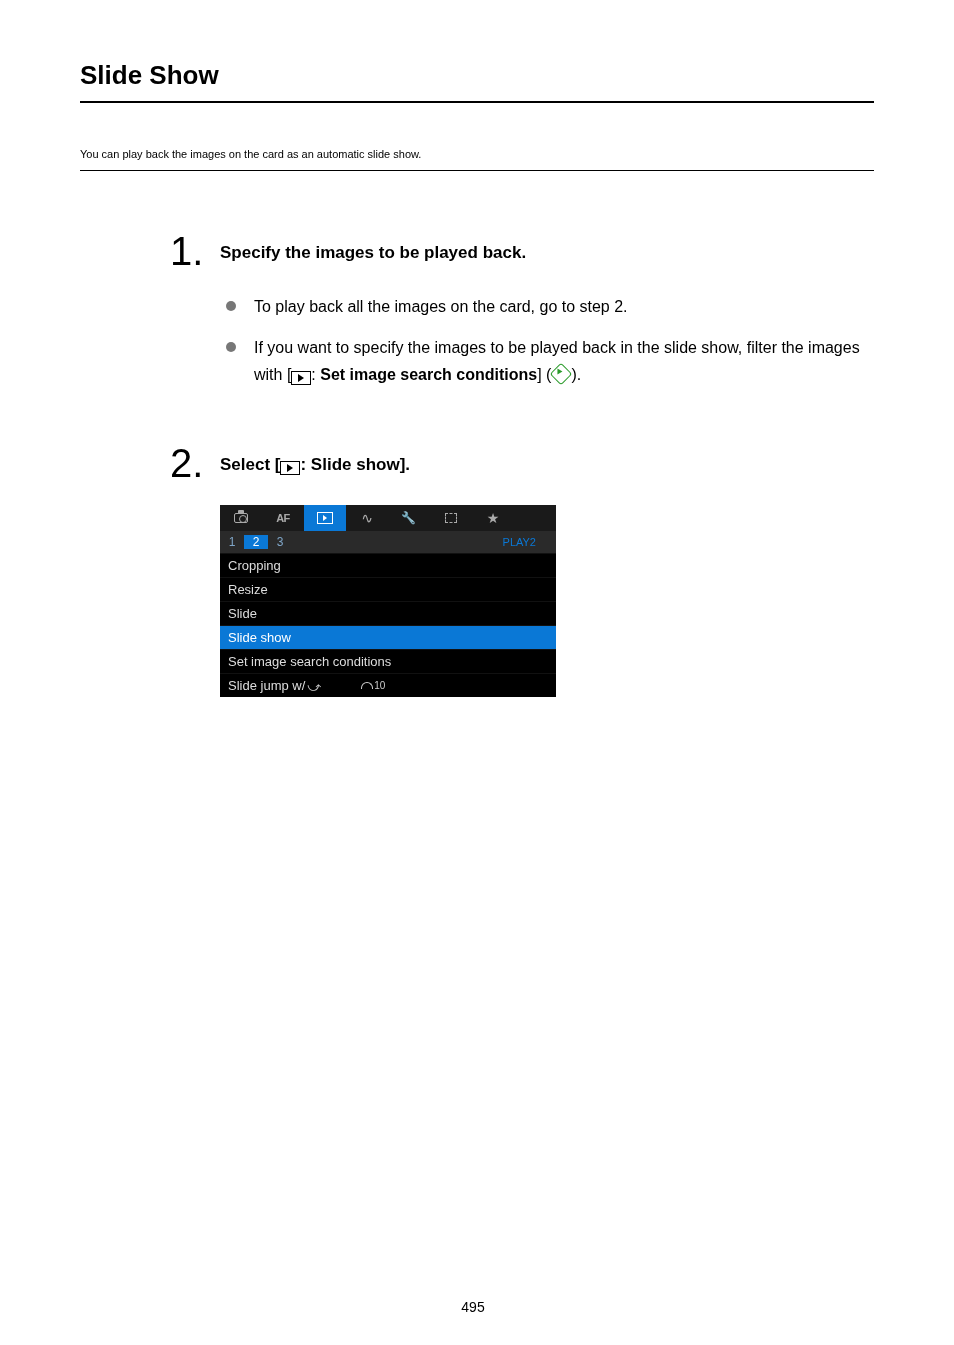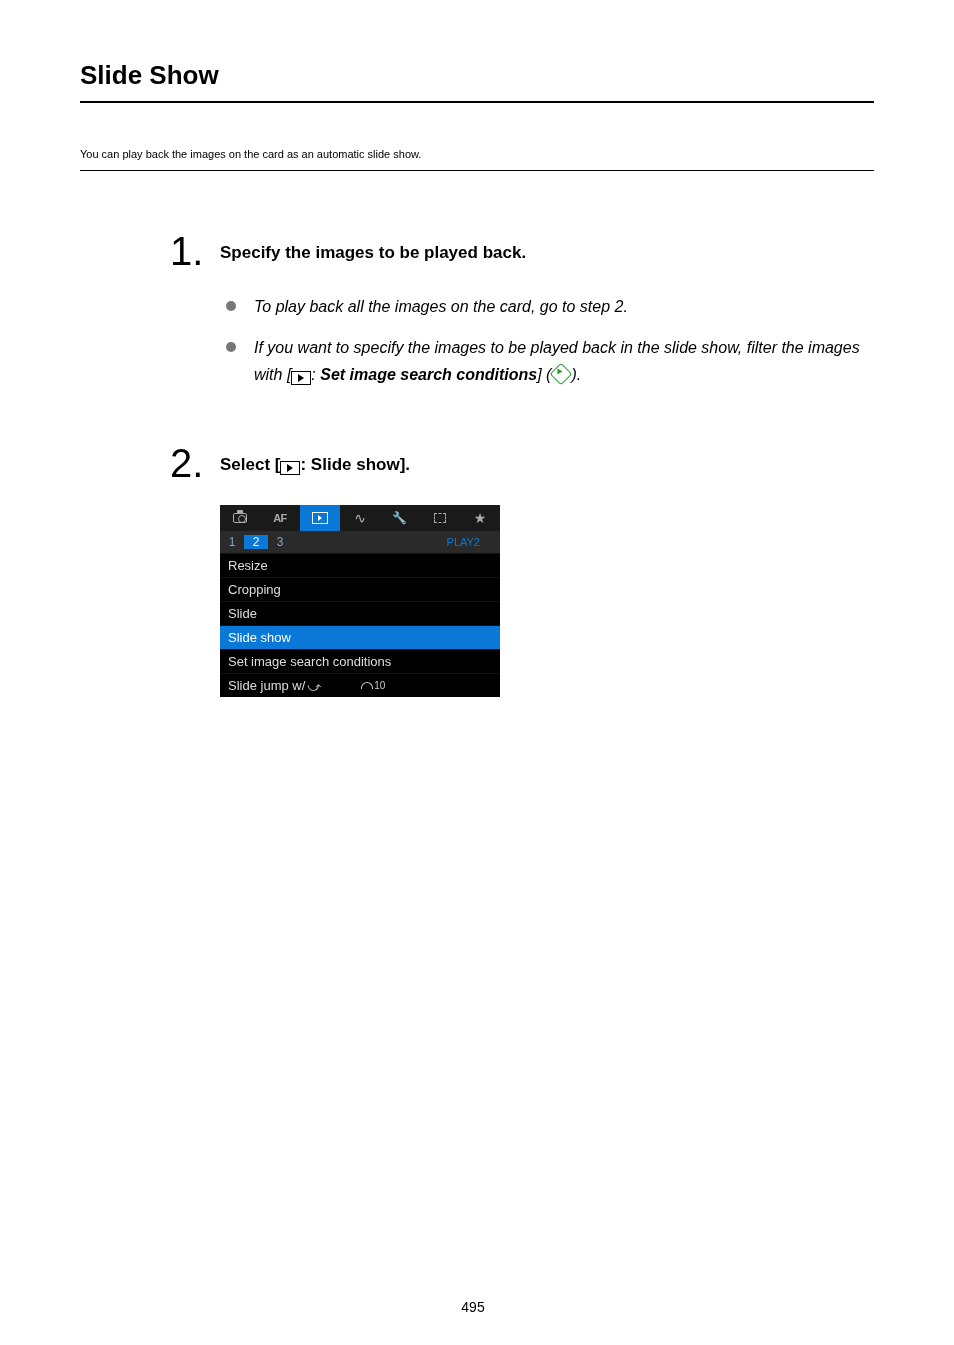--- a/index.html
+++ b/index.html
@@ -37,21 +37,21 @@
       width: 50px;
       flex-shrink: 0;
       line-height: 1;
     }
     .step-body { flex: 1; padding-top: 12px; }
     .step-heading {
       font-size: 17px;
       font-weight: bold;
       margin-bottom: 30px;
     }
-    .bullets { list-style: none; margin-left: 6px; font-style: italic; }
+    .bullets { list-style: none; margin-left: 6px; }
     .bullets li {
       position: relative;
       padding-left: 28px;
       font-size: 16px;
       line-height: 1.7;
       margin-bottom: 14px;
     }
     .bullets li::before {
       content: "";
       position: absolute;
@@ -94,21 +94,21 @@
       top: 3px; left: 2px;
       border-top: 3px solid transparent;
       border-bottom: 3px solid transparent;
       border-left: 5px solid #2b9b2b;
       transform: rotate(-45deg);
     }
     .bold { font-weight: bold; }
 
     
     .cam {
-      width: 280px;
+      width: 336px;
       background: #000;
       color: #ddd;
       font-family: Arial, sans-serif;
       font-size: 13px;
       margin-top: 4px;
     }
     .cam-tabs {
       display: flex;
       height: 26px;
       align-items: center;
@@ -226,22 +226,22 @@
         <div class="cam-tab">
             <span class="g g-star">★</span>
           </div>
       </div>
       <div class="cam-subtabs">
         <div class="cam-sub">1</div>
         <div class="cam-sub sel">2</div>
         <div class="cam-sub">3</div>
         <div class="cam-sub-label">PLAY2</div>
       </div>
+      <div class="cam-row">Cropping</div>
       <div class="cam-row">Resize</div>
-      <div class="cam-row">Cropping</div>
       <div class="cam-row">Slide</div>
       <div class="cam-row sel">Slide show</div>
       <div class="cam-row">Set image search conditions</div>
       <div class="cam-row">
         <span>Slide jump w/</span>
           <span class="g-dial">⤻</span>
         <span class="g-jump">
             <span>10</span>
           </span>
       </div>

